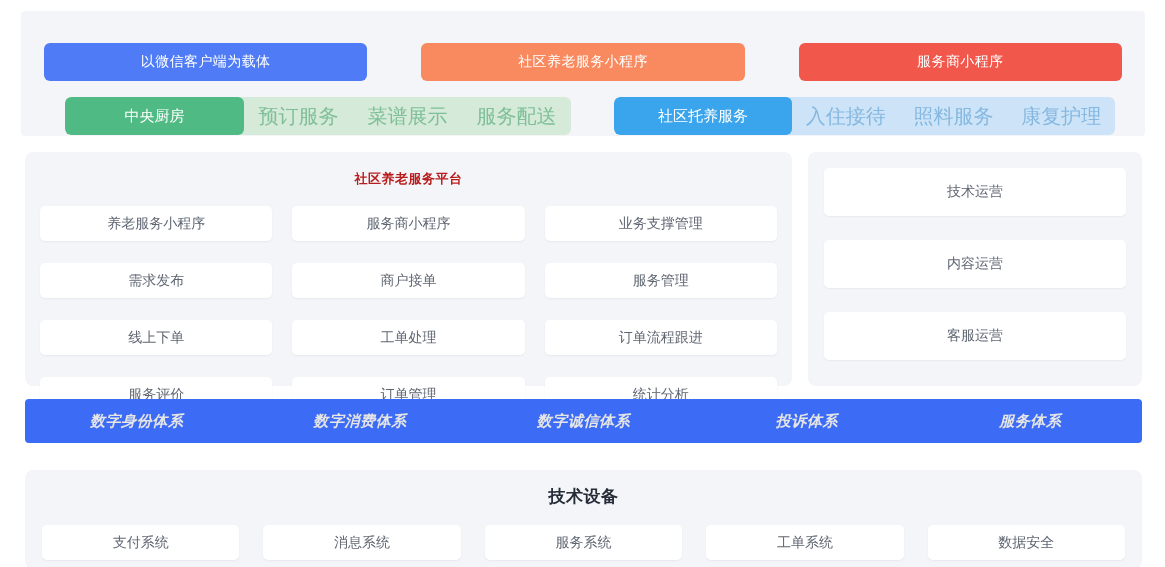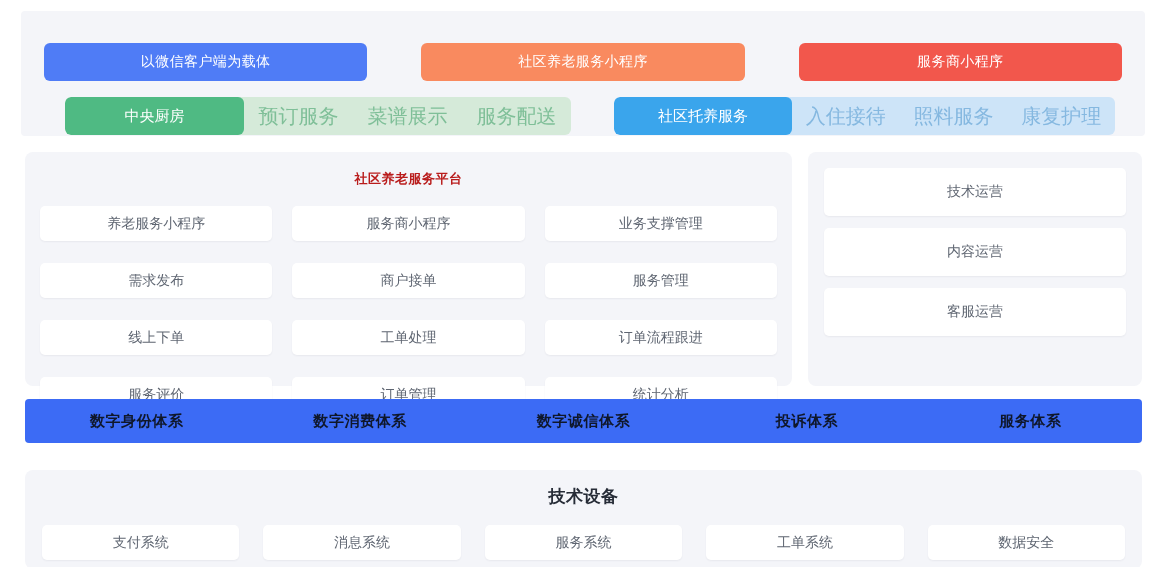--- a/index.html
+++ b/index.html
@@ -137,21 +137,21 @@
 
   .grid3 {
     display: grid;
     grid-template-columns: repeat(3, 1fr);
     gap: 22px 20px;
     padding: 18px 15px 0 15px;
   }
   .grid1 {
     display: flex;
     flex-direction: column;
-    gap: 12px;
+    gap: 24px;
     padding: 16px 16px 0 16px;
   }
 
   .pill {
     height: 35px;
     background: #ffffff;
     border-radius: 5px;
     display: flex;
     align-items: center;
     justify-content: center;
@@ -170,25 +170,26 @@
     width: 1117px;
     height: 44px;
     background: #3c6bf5;
     border-radius: 4px;
     display: flex;
     align-items: center;
   }
   .system-item {
     flex: 1;
     text-align: center;
-    color: #0f172a;
+    color: #e5e5e5;
     font-size: 15px;
     font-weight: bold;
     letter-spacing: 0.6px;
     cursor: pointer;
+    font-style: italic;
   }
 
   
   .bottom-panel {
     position: absolute;
     left: 25px;
     top: 470px;
     width: 1117px;
     height: 99px;
     background: #f4f5f9;

